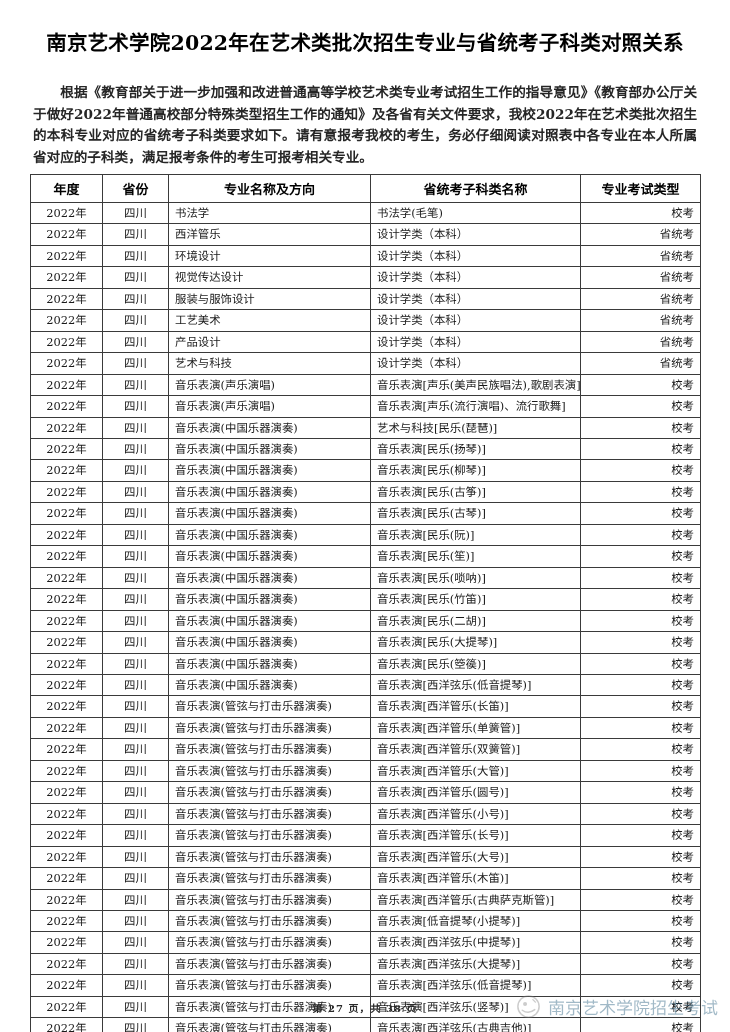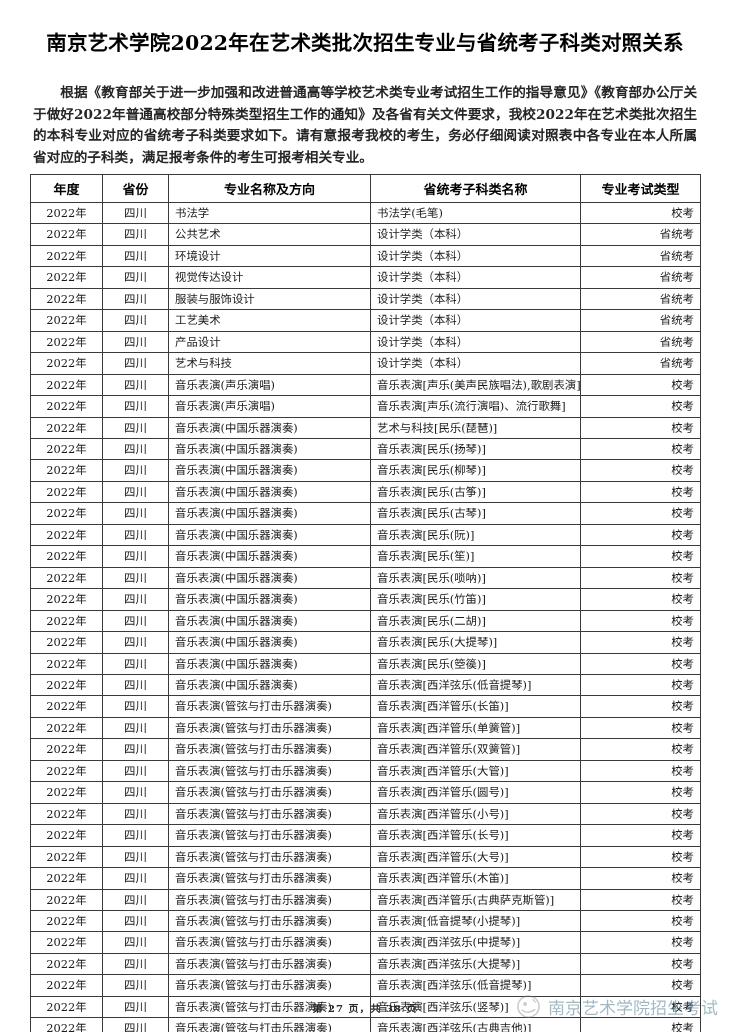--- a/index.html
+++ b/index.html
@@ -172,21 +172,21 @@
           <tr>
             <td class="c-year">2022年</td>
             <td class="c-prov">四川</td>
             <td class="c-major">书法学</td>
             <td class="c-sub">书法学(毛笔)</td>
             <td class="c-type">校考</td>
           </tr>
           <tr>
             <td class="c-year">2022年</td>
             <td class="c-prov">四川</td>
-            <td class="c-major">公共艺术</td>
+            <td class="c-major">西洋管乐</td>
             <td class="c-sub">设计学类（本科）</td>
             <td class="c-type">省统考</td>
           </tr>
           <tr>
             <td class="c-year">2022年</td>
             <td class="c-prov">四川</td>
             <td class="c-major">环境设计</td>
             <td class="c-sub">设计学类（本科）</td>
             <td class="c-type">省统考</td>
           </tr>

